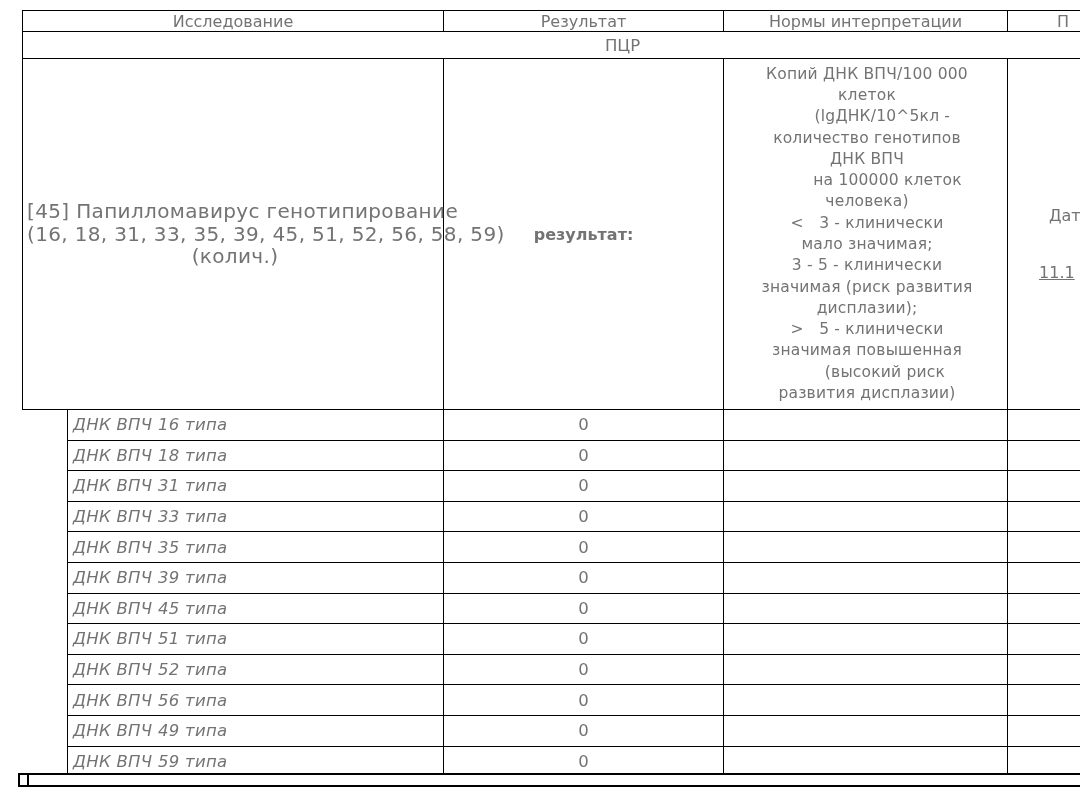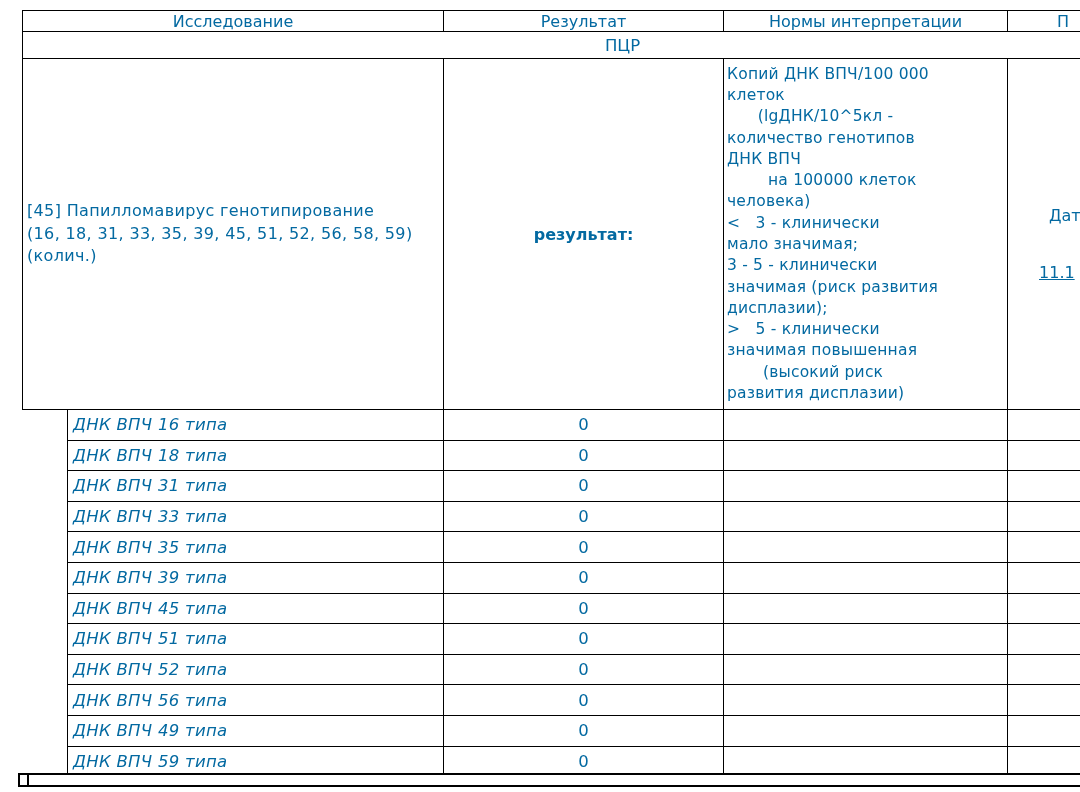--- a/index.html
+++ b/index.html
@@ -1,31 +1,31 @@
 <!DOCTYPE html>
 <html><head>
 <meta charset="utf-8">
 <style>
   html,body { margin:0; padding:0; }
   .page {
     position:relative; width:1080px; height:792px;
     background:#ffffff; overflow:hidden;
     font-family:"DejaVu Sans","Liberation Sans",sans-serif;
-    color:#0369a1;
+    color:#737373;
   }
   table.doc {
     position:absolute; left:22px; top:10px; width:1200px;
     border-collapse:collapse; table-layout:fixed;
   }
   td { border:1.7px solid #000; padding:0; overflow:visible; }
   tr.hdr td { height:20px; text-align:center; vertical-align:middle; font-size:16px; }
   tr.section td { height:26px; text-align:center; vertical-align:middle; font-size:16.5px; }
-  tr.main td { height:350px; vertical-align:middle; }
+  tr.main td { height:350px; vertical-align:middle;text-align:center; }
   .pre { white-space:pre; }
-  .study-text { font-size:16px; line-height:22.4px; letter-spacing:0.35px; padding-left:4px; }
+  .study-text { font-size:20px; line-height:22.4px; letter-spacing:0.35px; padding-left:4px; }
   .res-cell { text-align:center; font-size:16px;font-weight:bold; }
   .norms-text { font-size:15.5px; line-height:21.3px; letter-spacing:0.2px; padding-left:3px; }
   .c4 { position:relative; }
   .frag { position:absolute; white-space:pre; }
   .hdr4-frag { left:49px; top:1px; font-size:16px; }
   .c4-line1 { left:41px; top:147px; font-size:16px; }
   .c4-line2 { left:31px; top:204px; font-size:16px;text-decoration:underline; }
   tr.sub td { height:29.6px; vertical-align:middle; font-size:16.5px; }
   td.indent { border:none; }
   td.lbl { padding-left:5px; letter-spacing:0.3px;font-style:italic; }

